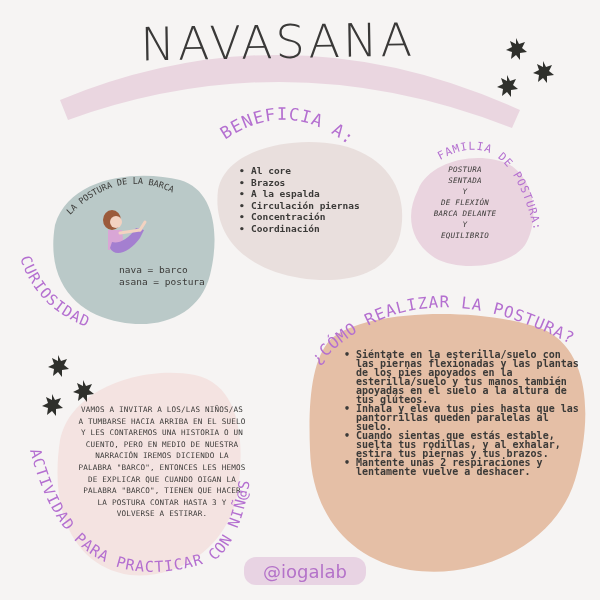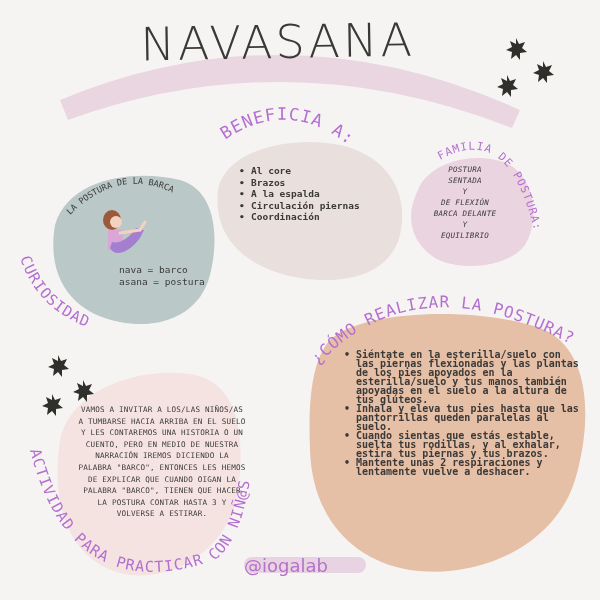--- a/index.html
+++ b/index.html
@@ -20,23 +20,23 @@
     ul.bullets li::before {
       content: "•"; position: absolute; left: -12px; top: 0;
     }
     .benefit-list { left: 237px; top: 165px; width: 150px; font-size: 9.5px; line-height: 11.5px; }
     .family-text { left: 410px; top: 164px; width: 110px; text-align: center; font-size: 7.5px; line-height: 11px; letter-spacing: .3px; font-style: italic; }
     .meaning { left: 75px; top: 264px; font-size: 9.5px; line-height: 12px; margin-left: 44px; }
     .steps-list { left: 342px; top: 350px; width: 228px; font-size: 10px; line-height: 9px; }
     .steps-list li { margin-bottom: 0; }
     .activity-text { left: 77px; top: 404px; width: 170px; text-align: center; font-size: 7.6px; line-height: 11.6px; letter-spacing: .2px; }
     .handle-pill {
-      left: 244px; top: 557px; width: 122px; height: 16px;
+      left: 244px; top: 557px; width: 122px; height: 28px;
       background: #e8d3e3; border-radius: 12px;
-      display: flex; align-items: center; 
+      display: flex; align-items: center; justify-content: center;
     }
     .handle-text { font-family: "DejaVu Sans", sans-serif; font-size: 18px; color: #b472c9; }
   </style>
 </head>
 <body>
 
 <svg class="full" width="600" height="600" viewBox="0 0 600 600">
 
   <path d="M 60 100 Q 290 5 520 110 L 512 128 Q 290 40 68 120 Z" fill="#ead6e0"></path>
 
@@ -100,20 +100,21 @@
     <path d="M 120 233 L 140 230" stroke="#f3d2c1" stroke-width="3" stroke-linecap="round"></path>
     <path d="M 140 230 L 145 222" stroke="#f3d2c1" stroke-width="3" stroke-linecap="round"></path>
   </g>
 </svg>
 
 <ul class="abs bullets card-text benefit-list">
   <li>Al core</li>
   <li>Brazos</li>
   <li>A la espalda</li>
   <li>Circulación piernas</li>
+  <li>Concentración</li>
   <li>Coordinación</li>
 </ul>
 
 <div class="abs card-text family-text">
   <div>POSTURA</div>
   <div>SENTADA</div>
   <div>Y</div>
   <div>DE FLEXIÓN</div>
   <div>BARCA DELANTE</div>
   <div>Y</div>

